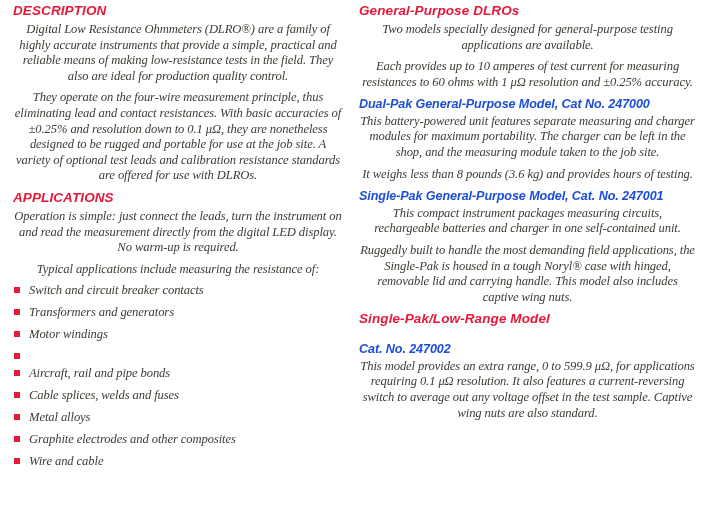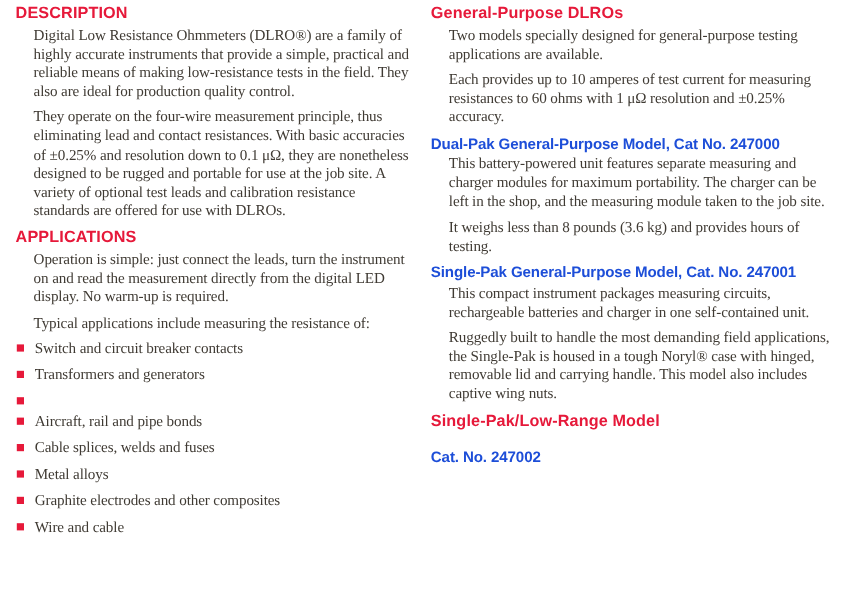--- a/index.html
+++ b/index.html
@@ -13,20 +13,21 @@
     overflow: hidden;
     font-family: "Liberation Serif", serif;
     color: #3f3a33;
   }
   .page {
     display: flex;
     box-sizing: border-box;
     width: 702px;
     height: 424px;
     padding: 3px 6px 0 13px;
+    font-style: italic;
   }
   .col-left {
     width: 330px;
     flex: none;
     margin-right: 16px;
   }
   .col-right {
     flex: 1;
     min-width: 0;
   }
@@ -38,22 +39,23 @@
     color: #e6193a;
     margin: 0 0 3px 0;
     letter-spacing: 0.1px;
   }
   .section-gap {
     margin-top: 0;
   }
   p.body {
     font-size: 12.6px;
     line-height: 15.6px;
-    margin: 0 0 6px 15px;
+    margin: 0 0 6px 0;
     letter-spacing: -0.1px;
+    text-align: center;
   }
   .model-title {
     font-family: "Liberation Sans", sans-serif;
     font-weight: bold;
     font-size: 12.6px;
     line-height: 15.5px;
     color: #1d4ed8;
     margin: 7px 0 1px 0;
     letter-spacing: -0.1px;
   }
@@ -99,20 +101,24 @@
       <li>
         <span class="sq"></span>
         <span>Switch and circuit breaker contacts</span>
       </li>
       <li>
         <span class="sq"></span>
         <span>Transformers and generators</span>
       </li>
       <li>
         <span class="sq"></span>
+        <span>Motor windings</span>
+      </li>
+      <li>
+        <span class="sq"></span>
       </li>
       <li>
         <span class="sq"></span>
         <span>Aircraft, rail and pipe bonds</span>
       </li>
       <li>
         <span class="sq"></span>
         <span>Cable splices, welds and fuses</span>
       </li>
       <li>
@@ -138,15 +144,16 @@
     <h3 class="model-title">Dual-Pak General-Purpose Model, Cat No. 247000</h3>
     <p class="body">This battery-powered unit features separate measuring and charger modules for maximum portability. The charger can be left in the shop, and the measuring module taken to the job site.</p>
     <p class="body">It weighs less than 8 pounds (3.6 kg) and provides hours of testing.</p>
 
     <h3 class="model-title">Single-Pak General-Purpose Model, Cat. No. 247001</h3>
     <p class="body">This compact instrument packages measuring circuits, rechargeable batteries and charger in one self-contained unit.</p>
     <p class="body">Ruggedly built to handle the most demanding field applications, the Single-Pak is housed in a tough Noryl® case with hinged, removable lid and carrying handle. This model also includes captive wing nuts.</p>
 
     <h2 class="red-heading section-gap">Single-Pak/Low-Range Model</h2>
     <h3 class="model-title cat-title">Cat. No. 247002</h3>
+    <p class="body">This model provides an extra range, 0 to 599.9 μΩ, for applications requiring 0.1 μΩ resolution. It also features a current-reversing switch to average out any voltage offset in the test sample. Captive wing nuts are also standard.</p>
   </div>
 
 </div>
 
 </body></html>

